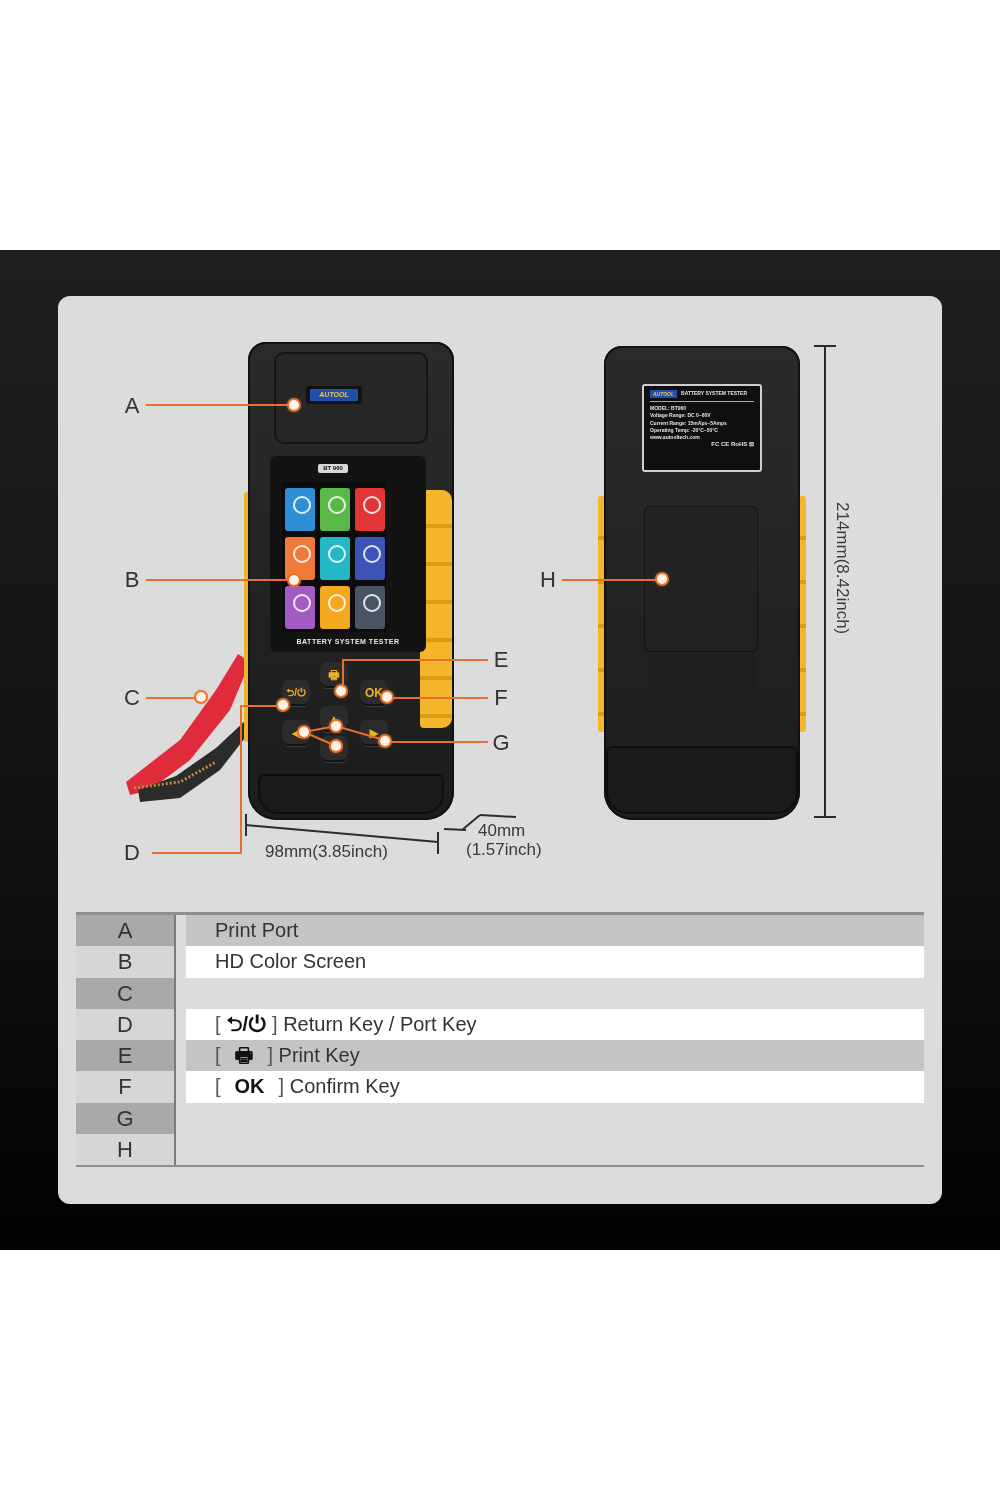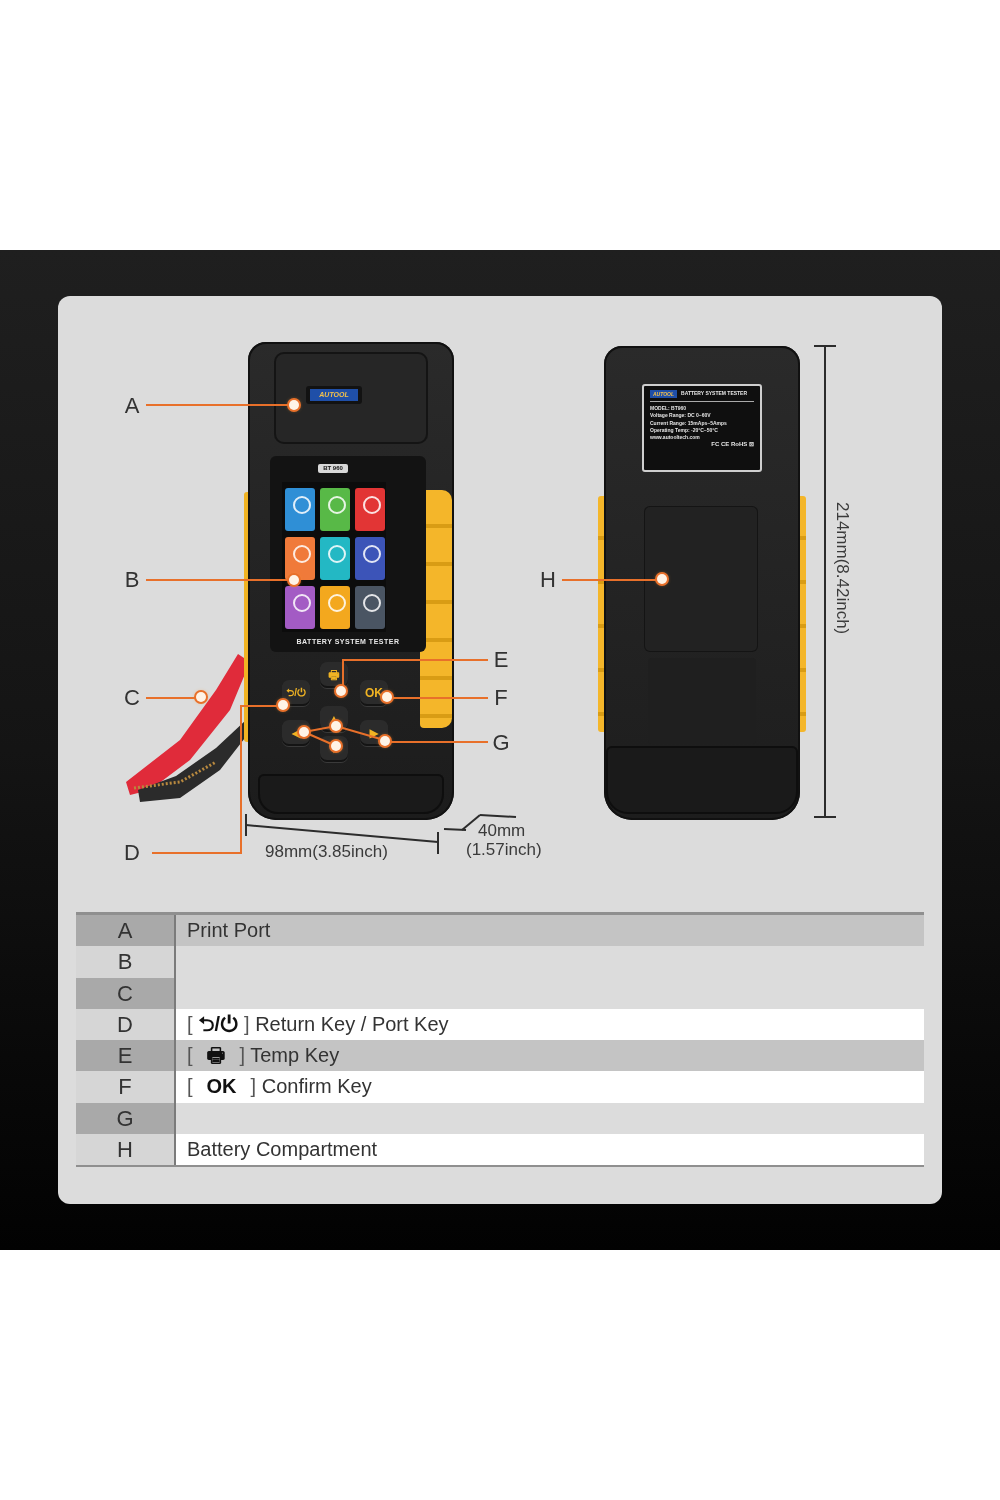--- a/index.html
+++ b/index.html
@@ -136,21 +136,21 @@
   .legend {
     position: absolute; left: 76px; top: 912px; width: 848px;
     border-top: 3px solid #8f8f8f; border-bottom: 2px solid #8f8f8f;
   }
   .legend-row { display: flex; height: 31.3px; }
   .legend-key {
     width: 100px; text-align: center; font-size: 22px; color: #333; line-height: 31px;
     border-right: 2px solid #7b7b7b;
   }
   .legend-val {
-    flex: 1; padding-left: 11px; font-size: 20px; color: #333; line-height: 31px; white-space: nowrap;
+    flex: 1; padding-left: 29px; font-size: 20px; color: #333; line-height: 31px; white-space: nowrap; margin-left: 10px;
   }
   .legend-row.odd .legend-key { background: #a9a9a9; }
   .legend-row.odd .legend-val { background: #c4c4c4; }
   .legend-row.even .legend-key { background: #d6d6d6; }
   .legend-row.even .legend-val { background: #ffffff; }
   .glyph { display: inline-block; font-weight: bold; color: #111; margin: 0 6px; }
   .bracket { color: #555; }
 </style>
 </head>
 <body>
@@ -281,45 +281,45 @@
 <div class="dim-line" style="left:814px; top:816px; width:22px; height:2px;"></div>
 <div class="dim-vert">214mm(8.42inch)</div>
 
 <div class="legend">
   <div class="legend-row odd">
     <div class="legend-key">A</div>
     <div class="legend-val">Print Port</div>
   </div>
   <div class="legend-row even">
     <div class="legend-key">B</div>
+    <div class="legend-val">HD Color Screen</div>
   </div>
   <div class="legend-row odd">
     <div class="legend-key">C</div>
   </div>
   <div class="legend-row even">
     <div class="legend-key">D</div>
     <div class="legend-val">
       <span class="bracket">[</span><span class="glyph">⮌/⏻</span><span class="bracket">]</span>
       <span>Return Key / Port Key</span>
     </div>
   </div>
   <div class="legend-row odd">
     <div class="legend-key">E</div>
     <div class="legend-val">
       <span class="bracket">[</span><span class="glyph" style="margin:0 14px;">🖶</span><span class="bracket">]</span>
-      <span>Temp Key</span>
+      <span>Print Key</span>
     </div>
   </div>
   <div class="legend-row even">
     <div class="legend-key">F</div>
     <div class="legend-val">
       <span class="bracket">[</span><span class="glyph" style="margin:0 14px;">OK</span><span class="bracket">]</span>
       <span>Confirm Key</span>
     </div>
   </div>
   <div class="legend-row odd">
     <div class="legend-key">G</div>
   </div>
   <div class="legend-row even">
     <div class="legend-key">H</div>
-    <div class="legend-val">Battery Compartment</div>
   </div>
 </div>
 
 </body></html>

